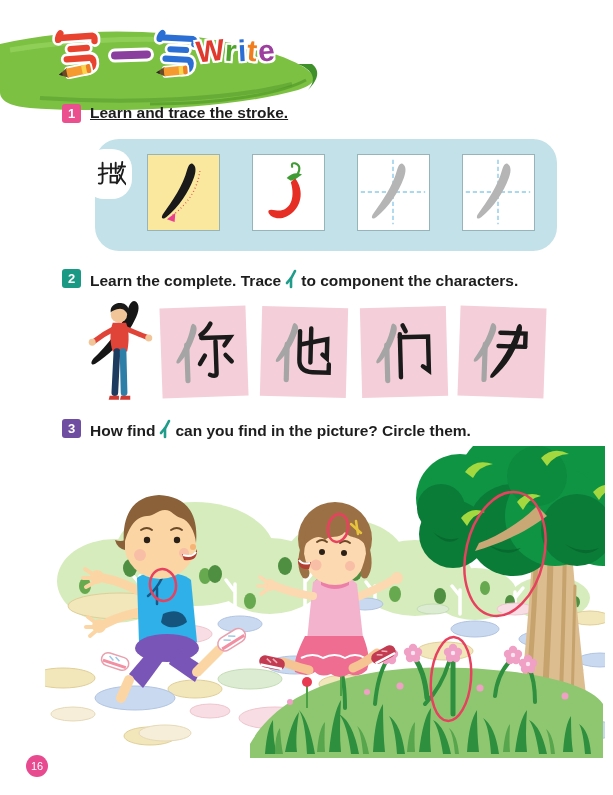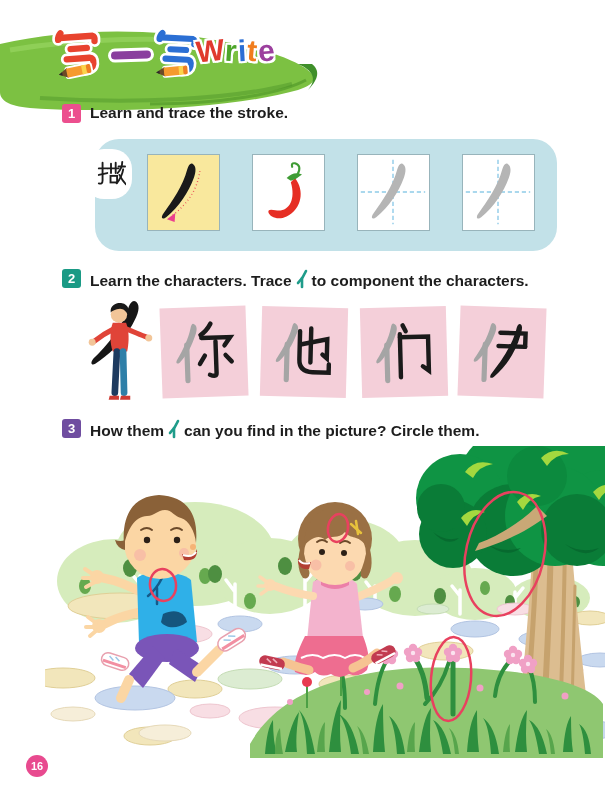--- a/index.html
+++ b/index.html
@@ -28,21 +28,21 @@
          background:#c2e1e8;border-radius:24px;}
   .notch{position:absolute;left:84px;top:149px;width:48px;height:50px;background:#fff;border-radius:20px;}
   .cell{position:absolute;top:154px;width:73px;height:77px;background:#fff;border:1.5px solid #98b4bb;box-sizing:border-box;}
   .cell.yellow{background:#f9e89d;}
 
   
   .charbox{position:absolute;top:307px;width:86px;height:90px;background:#f4cfd9;
            display:flex;align-items:center;justify-content:center;}
 
   .page-badge{position:absolute;left:26px;top:755px;width:22px;height:22px;border-radius:50%;
-              color:#fff;font-size:11px;font-weight:bold;text-align:center;line-height:22px;}
+              color:#fff;font-size:11px;font-weight:normal;text-align:center;line-height:22px;}
 
   
   .blackstroke{fill:#1a1a1a;}
   .graystroke{fill:#b5b5b5;}
   .kline{stroke:#1a1a1a;stroke-width:6;stroke-linecap:round;fill:none;}
   .rline{stroke:#a5a5a5;stroke-width:7;stroke-linecap:round;fill:none;}
   .st-y{fill:#f2e6bb;stroke:#e0cf96;}
   .st-b{fill:#c9d9ef;stroke:#b2c4e2;}
   .st-p{fill:#f8dee4;stroke:#eec6cf;}
   .st-g{fill:#dcecd2;stroke:#c4dcb4;}
@@ -112,21 +112,21 @@
       <rect x="34" y="47" width="6" height="10" fill="#fbd34c"></rect>
       <rect x="39" y="47" width="5" height="10" rx="2" fill="#ef7f24"></rect>
     </g>
   </svg>
 
   <div class="write-word">
     <span class="wl0">W</span><span class="wl1">r</span><span class="wl2">i</span><span class="wl3">t</span><span class="wl4">e</span>
   </div>
 
   <div class="badge" style="left:62px;top:104px;background:#ec4f8e;">1</div>
-  <div class="instr" style="left:90px;top:104px;">Learn and trace the stroke.</div>
+  <div class="instr" style="left:90px;top:104px;text-decoration:underline;">Learn and trace the stroke.</div>
 
   <div class="panel"></div>
   <div class="notch"></div>
 
   <svg class="abs" style="left:96px;top:159px;" width="30" height="30" viewBox="0 0 32 32" aria-label="撇">
     <g stroke="#1d1d1d" stroke-width="2" stroke-linecap="round" fill="none">
       <path d="M7,4 V23 Q7,27 3,26"></path>
         <path d="M3,10 H12"></path>
         <path d="M3,17 L12,15"></path>
       <path d="M16,5 V15"></path>
@@ -170,21 +170,21 @@
       <g stroke="#8fcbe8" stroke-width="2" stroke-dasharray="6,4">
         <line x1="4" y1="50" x2="96" y2="50"></line>
           <line x1="50" y1="4" x2="50" y2="96"></line>
       </g>
       <path class="graystroke" d="M64,10 C69,13 69,21 65,31 C58,50 45,70 26,86 C21,90 18,87 21,82 C35,63 50,41 56,18 C58,11 61,8 64,10 Z"></path>
     </svg>
   </div>
 
   <div class="badge" style="left:62px;top:269px;background:#1a9a85;">2</div>
   <div class="instr" style="left:90px;top:269px;">
-    <span>Learn the characters. Trace</span><svg width="14" height="20" viewBox="0 0 14 20" aria-label="亻">
+    <span>Learn the complete. Trace</span><svg width="14" height="20" viewBox="0 0 14 20" aria-label="亻">
         <g stroke="#1f9c8a" stroke-width="2.6" stroke-linecap="round" fill="none">
           <path d="M11,2 C9,7 6,11 3,14"></path>
           <path d="M7,9 V18"></path>
         </g>
       </svg><span>to component the characters.</span>
   </div>
 
   <svg class="abs" style="left:84px;top:298px;" width="74" height="108" viewBox="0 0 70 105">
     <path d="M50,4 C54,8 52,16 46,26 C36,44 22,56 10,64 C6,66 5,63 8,59 C22,46 36,28 42,10 C44,4 47,1 50,4 Z" fill="#161616"></path>
     <circle cx="33" cy="16" r="8" fill="#f2c598"></circle>
@@ -242,21 +242,21 @@
       <g class="kline">
         <path d="M47,24 L81,24 L81,42"></path>
         <path d="M45,42 L81,42"></path>
       </g>
       <path fill="#1a1a1a" d="M74,12 C77,14 76,20 74,27 C69,48 57,69 40,84 C36,87 34,85 36,81 C48,64 62,44 68,20 C69,14 71,10 74,12 Z"></path>
     </svg>
   </div>
 
   <div class="badge" style="left:62px;top:419px;background:#6f4da0;">3</div>
   <div class="instr" style="left:90px;top:419px;">
-    <span>How them</span><svg width="14" height="20" viewBox="0 0 14 20" aria-label="亻">
+    <span>How find</span><svg width="14" height="20" viewBox="0 0 14 20" aria-label="亻">
         <g stroke="#1f9c8a" stroke-width="2.6" stroke-linecap="round" fill="none">
           <path d="M11,2 C9,7 6,11 3,14"></path>
           <path d="M7,9 V18"></path>
         </g>
       </svg><span>can you find in the picture? Circle them.</span>
   </div>
 
   <svg class="abs" style="left:45px;top:446px;" width="560" height="312" viewBox="0 0 560 312" aria-label="Boy and girl running over stepping stones with bushes, flowers, grass and a tree">
 
     <g fill="#d6ecbc">

